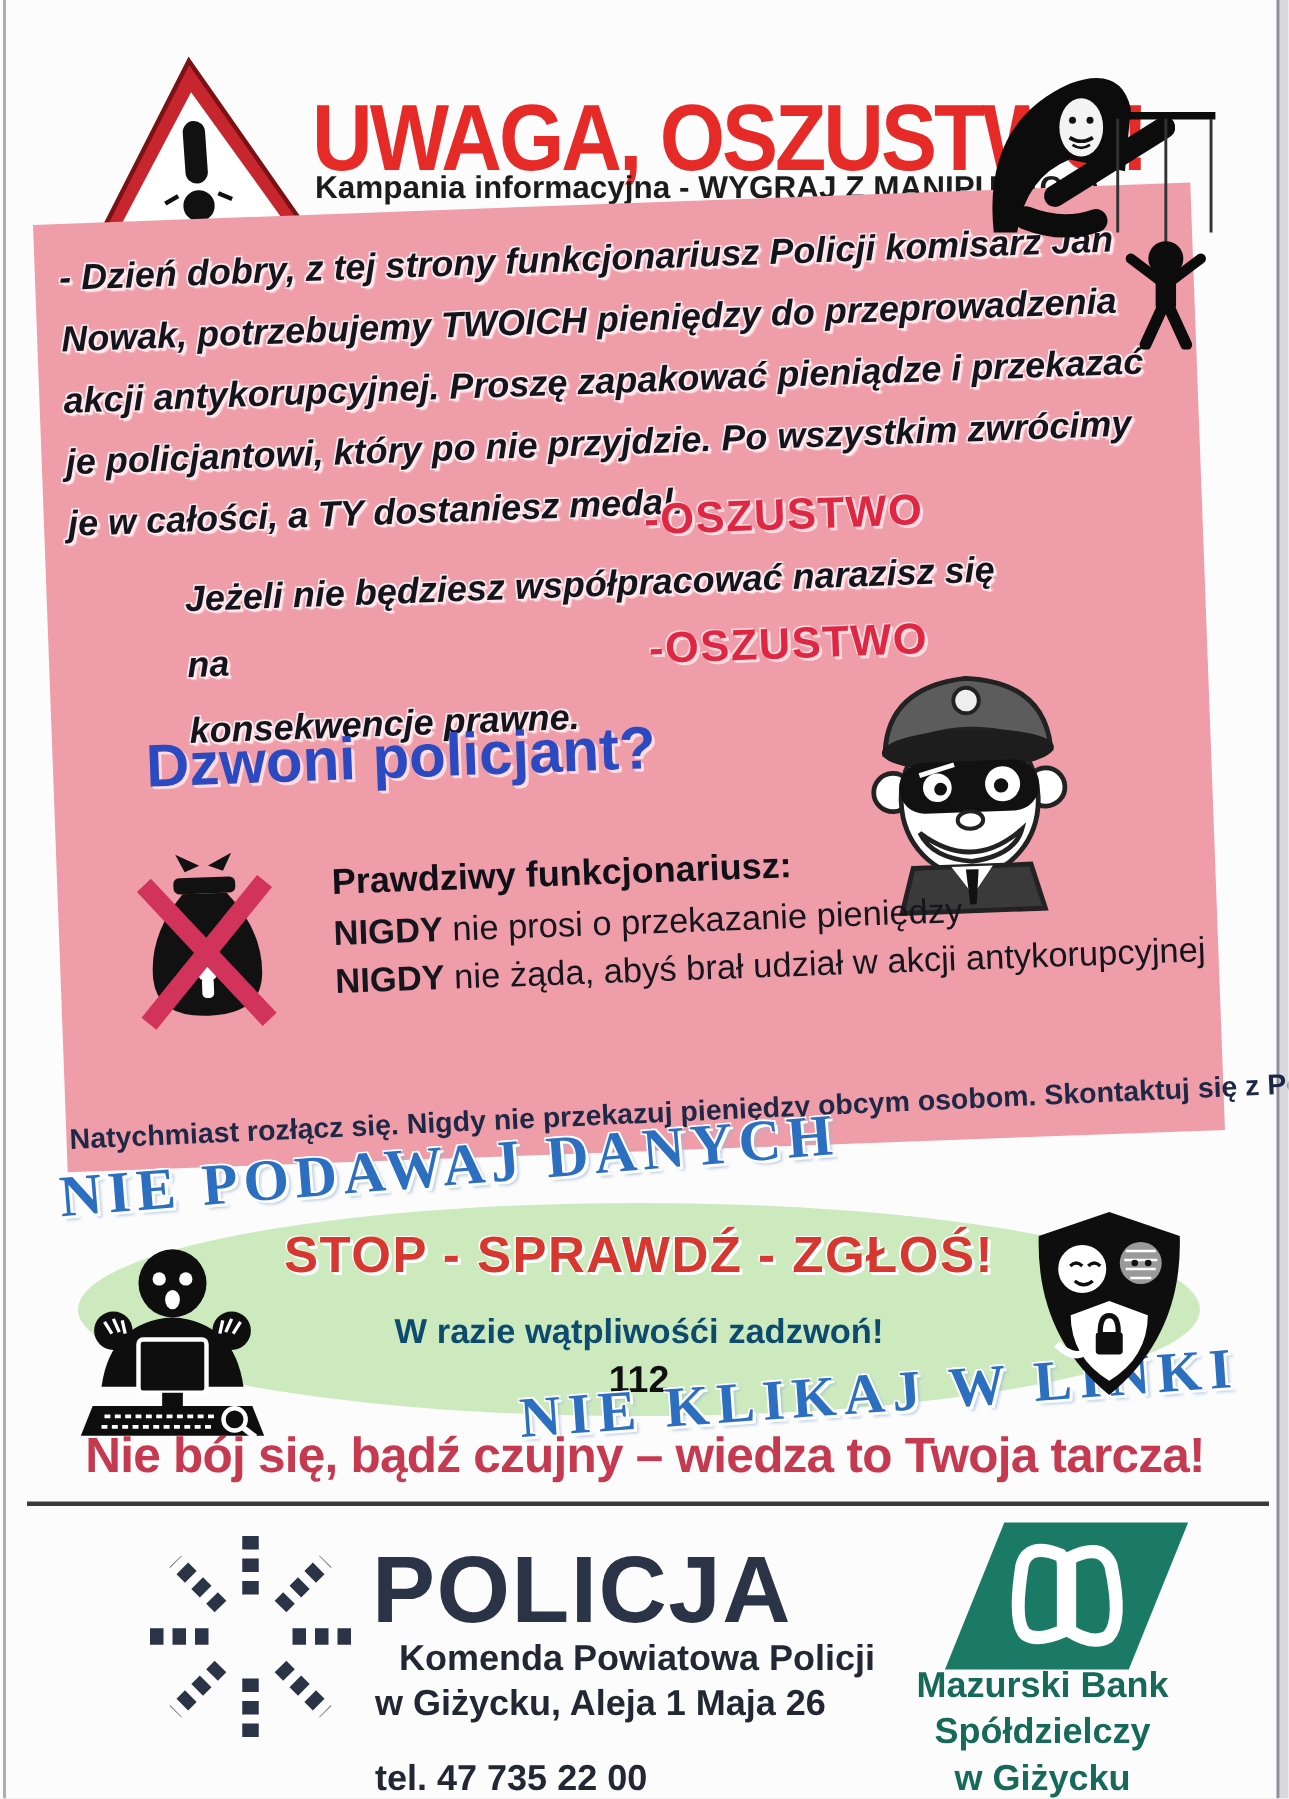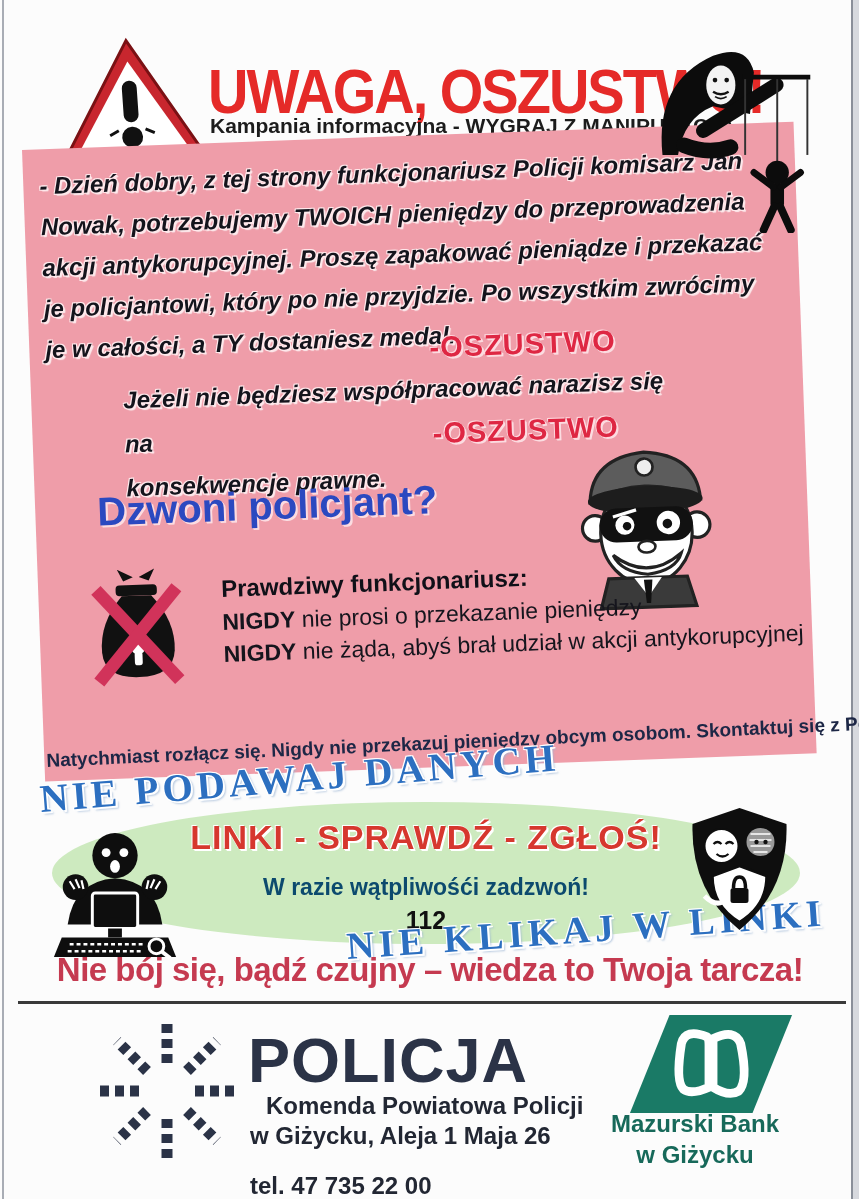--- a/index.html
+++ b/index.html
@@ -144,21 +144,21 @@
     <div class="abs rule" style="left:183px;top:498px;">
       <b>NIGDY</b><span> nie żąda, abyś brał udział w akcji antykorupcyjnej</span>
     </div>
   </div>
 
   <div class="abs strip">Natychmiast rozłącz się. Nigdy nie przekazuj pieniędzy obcym osobom. Skontaktuj się z Policją!</div>
 
   <div class="abs bigblue no-data">NIE PODAWAJ DANYCH</div>
 
   <div class="abs ellipse">
-    <div class="abs stop-line">LINKI - SPRAWDŹ - ZGŁOŚ!</div>
+    <div class="abs stop-line">STOP - SPRAWDŹ - ZGŁOŚ!</div>
     <div class="abs doubt">W razie wątpliwośći zadzwoń!</div>
     <div class="abs phone">112</div>
   </div>
 
   <svg class="abs" style="left:46px;top:826px;width:138px;height:138px;z-index:4;" viewBox="0 0 140 140">
     <circle cx="70" cy="30" r="23" fill="#0e0e0e"></circle>
     <circle cx="61" cy="27" r="4.5" fill="#fff"></circle>
       <circle cx="79" cy="27" r="4.5" fill="#fff"></circle>
     <ellipse cx="70" cy="41" rx="5" ry="6.5" fill="#fff"></ellipse>
     <path d="M22,100 Q28,56 70,53 Q112,56 118,100 Z" fill="#0e0e0e"></path>
@@ -213,15 +213,16 @@
   <div class="abs police-sub" style="left:250px;top:1122px;">w Giżycku, Aleja 1 Maja 26</div>
   <div class="abs police-sub" style="left:250px;top:1152px;margin-top:20px;">tel. 47 735 22 00</div>
 
   <svg class="abs" style="left:628px;top:1012px;width:168px;height:104px;" viewBox="0 0 170 105">
     <polygon points="42,3 166,3 126,102 2,102" fill="#1a7a66"></polygon>
     <path d="M80,25 Q58,16 54,32 Q48,70 56,78 Q64,84 82,76 L82,34 Q82,27 80,25 Z" fill="none" stroke="#fff" stroke-width="9" stroke-linejoin="round"></path>
     <path d="M86,27 Q108,16 114,32 Q122,70 112,80 Q102,86 86,76 L86,34 Q86,29 86,27 Z" fill="none" stroke="#fff" stroke-width="9" stroke-linejoin="round"></path>
   </svg>
   <div class="abs bank-text">
     <div>Mazurski Bank</div>
+    <div>Spółdzielczy</div>
     <div>w Giżycku</div>
   </div>
 </div>
 
 </body></html>

